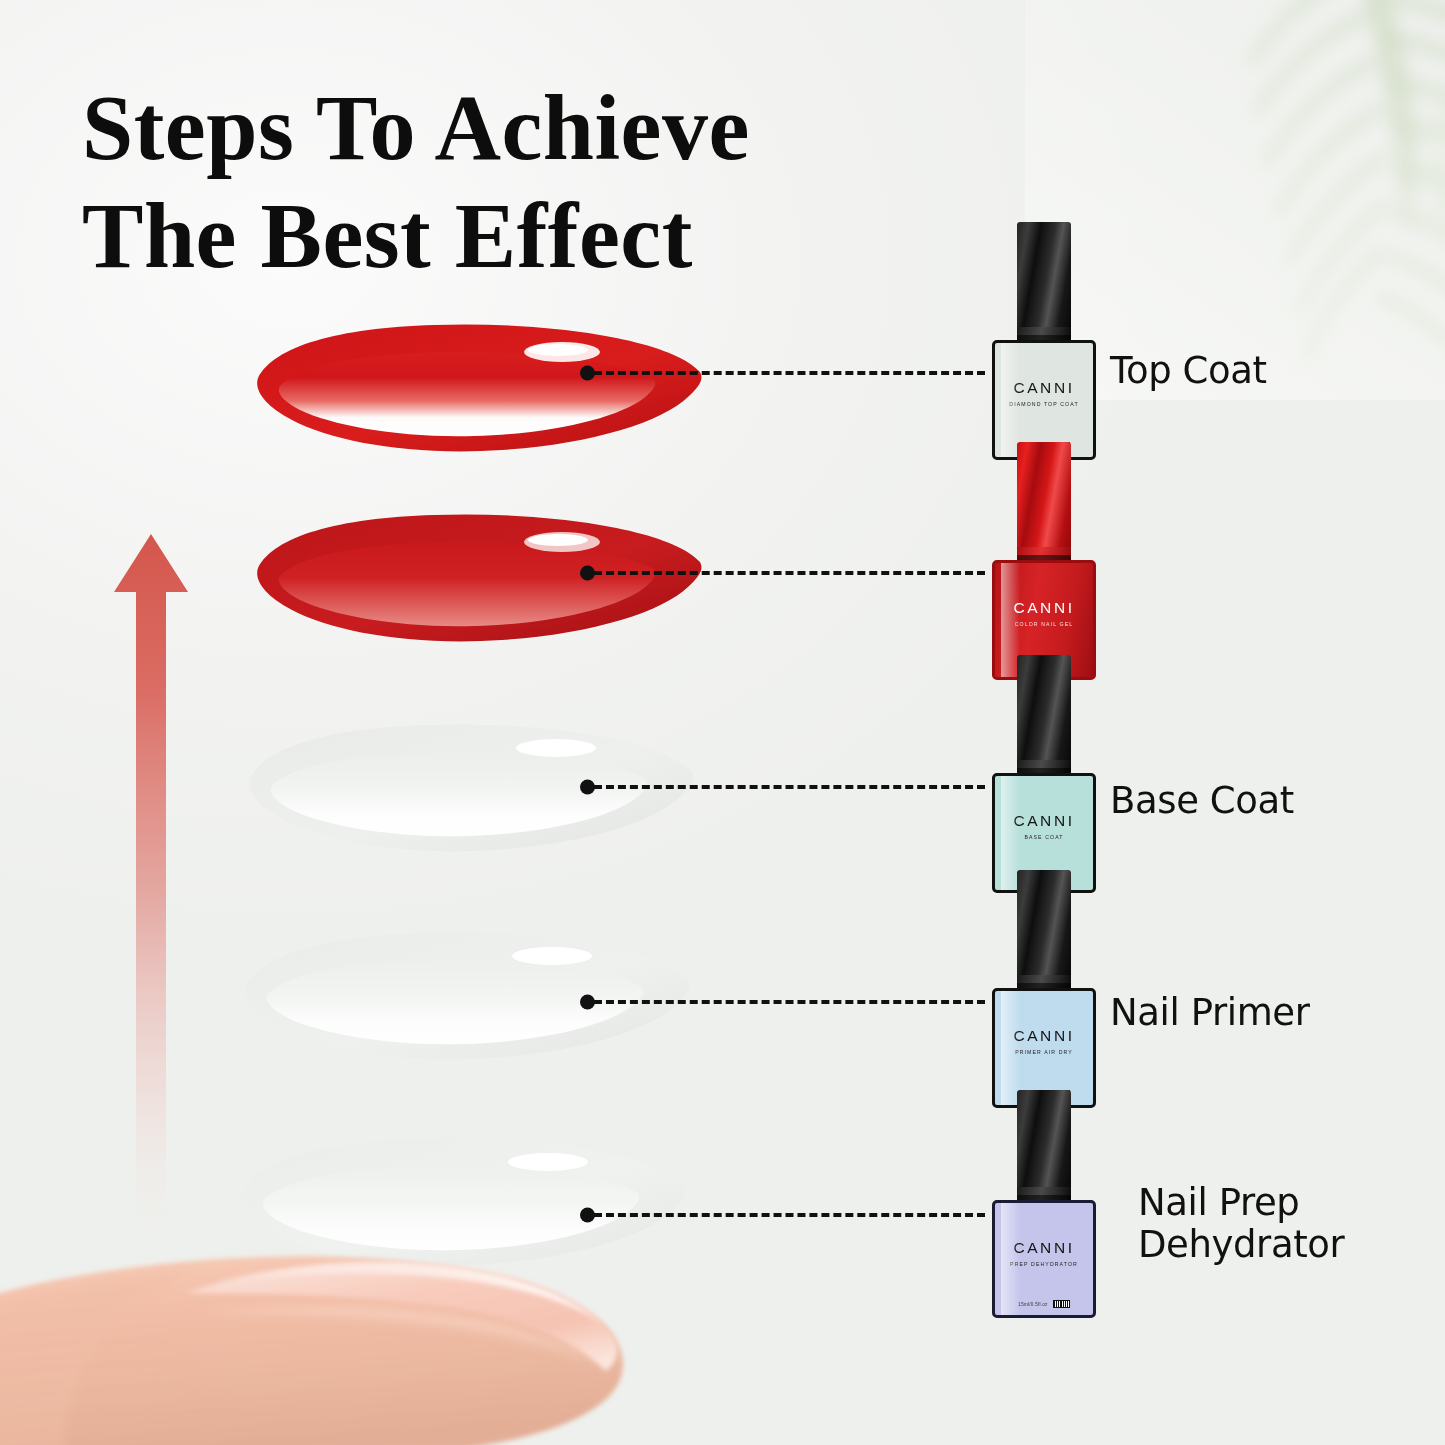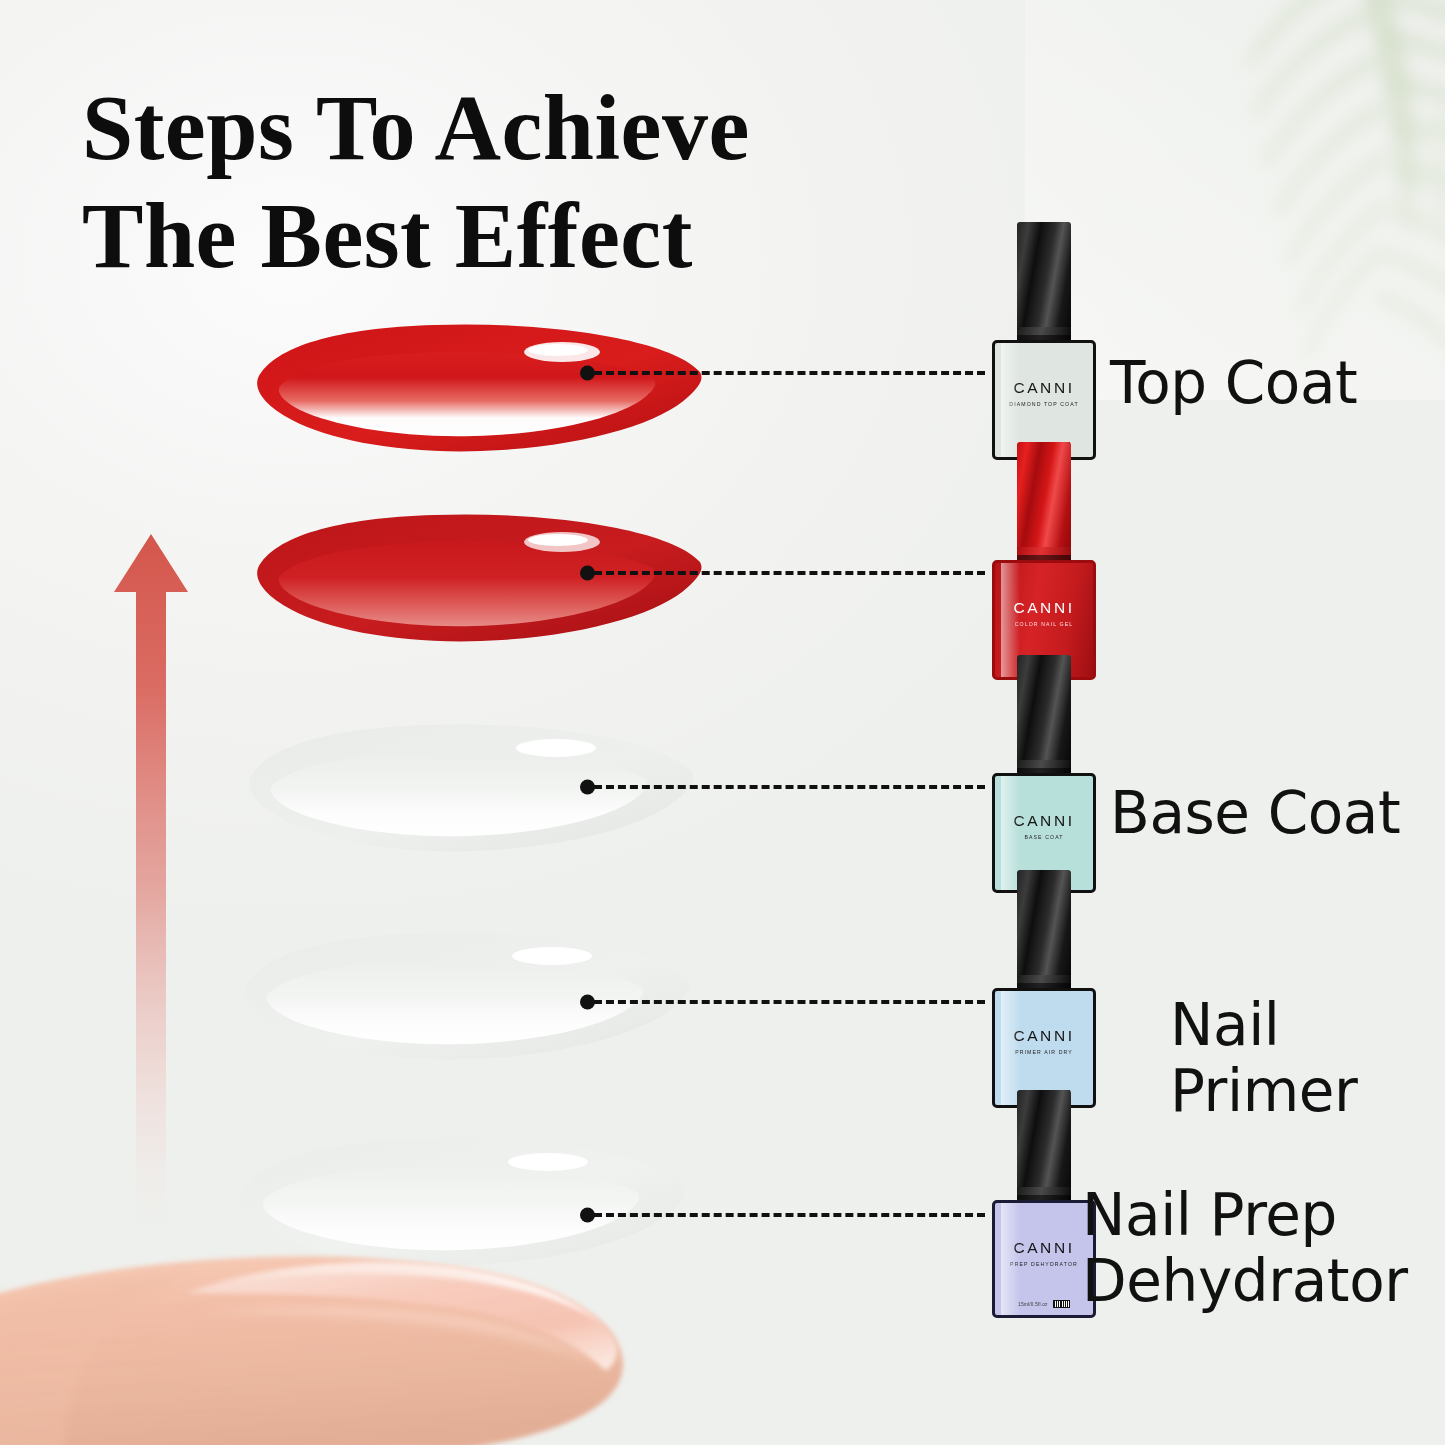--- a/index.html
+++ b/index.html
@@ -149,21 +149,21 @@
   .bottle.red .body .brand{ color:#fff; }
   .bottle.red .body .sub{ color:#ffdede; }
   .bottle.red .body .vol{ color:#ffd4d4; }
 
   .bottle.lav .body{ border-color:#1b1b35; }
 
   
   .plabel{
     position:absolute;
     font-family:"DejaVu Sans", sans-serif;
-    font-size:58px;
+    font-size:37px;
     font-weight:400;
     letter-spacing:-0.4px;
     line-height:1.14;
     color:#111;
     white-space:pre-line;
   }
 
   
   #thumb{
     position:absolute; left:-40px; bottom:-10px;
@@ -386,21 +386,21 @@
     <div class="body" style="height:120px; background:#bfdcef;">
       <span class="gloss"></span>
       <span class="brand">CANNI</span>
       <span class="sub">PRIMER AIR DRY</span>
       <span class="foot">
         <span class="vol">15ml/0.5fl.oz</span>
         <span class="barcode"></span>
       </span>
     </div>
   </div>
-  <div class="plabel" style="left:1170px; top:992px;">Nail Primer</div>
+  <div class="plabel" style="left:1110px; top:992px;">Nail Primer</div>
 
   <div class="drop" style="left:236px; top:1136px;">
     <svg viewBox="0 0 455 135" xmlns="http://www.w3.org/2000/svg">
       <defs>
         <linearGradient id="g5" x1="0" y1="0" x2="0" y2="1">
           <stop offset="0%" stop-color="#eef0ee"></stop>
           <stop offset="45%" stop-color="#f4f6f4"></stop>
           <stop offset="78%" stop-color="#fdfdfd"></stop>
           <stop offset="100%" stop-color="#ffffff"></stop>
         </linearGradient>
@@ -426,21 +426,21 @@
     <div class="body" style="height:118px; background:#c5c5ec;">
       <span class="gloss"></span>
       <span class="brand">CANNI</span>
       <span class="sub">PREP DEHYDRATOR</span>
       <span class="foot">
         <span class="vol">15ml/0.5fl.oz</span>
         <span class="barcode"></span>
       </span>
     </div>
   </div>
-  <div class="plabel" style="left:1082px; top:1182px;">Nail Prep
+  <div class="plabel" style="left:1138px; top:1182px;">Nail Prep
 Dehydrator</div>
 
   <div id="thumb">
     <svg viewBox="0 0 700 250" xmlns="http://www.w3.org/2000/svg">
       <defs>
         <linearGradient id="skin" x1="0" y1="0" x2="0.25" y2="1">
           <stop offset="0%" stop-color="#f7cdb8"></stop>
           <stop offset="35%" stop-color="#f2bda6"></stop>
           <stop offset="70%" stop-color="#eab79f"></stop>
           <stop offset="100%" stop-color="#e3ae96"></stop>

